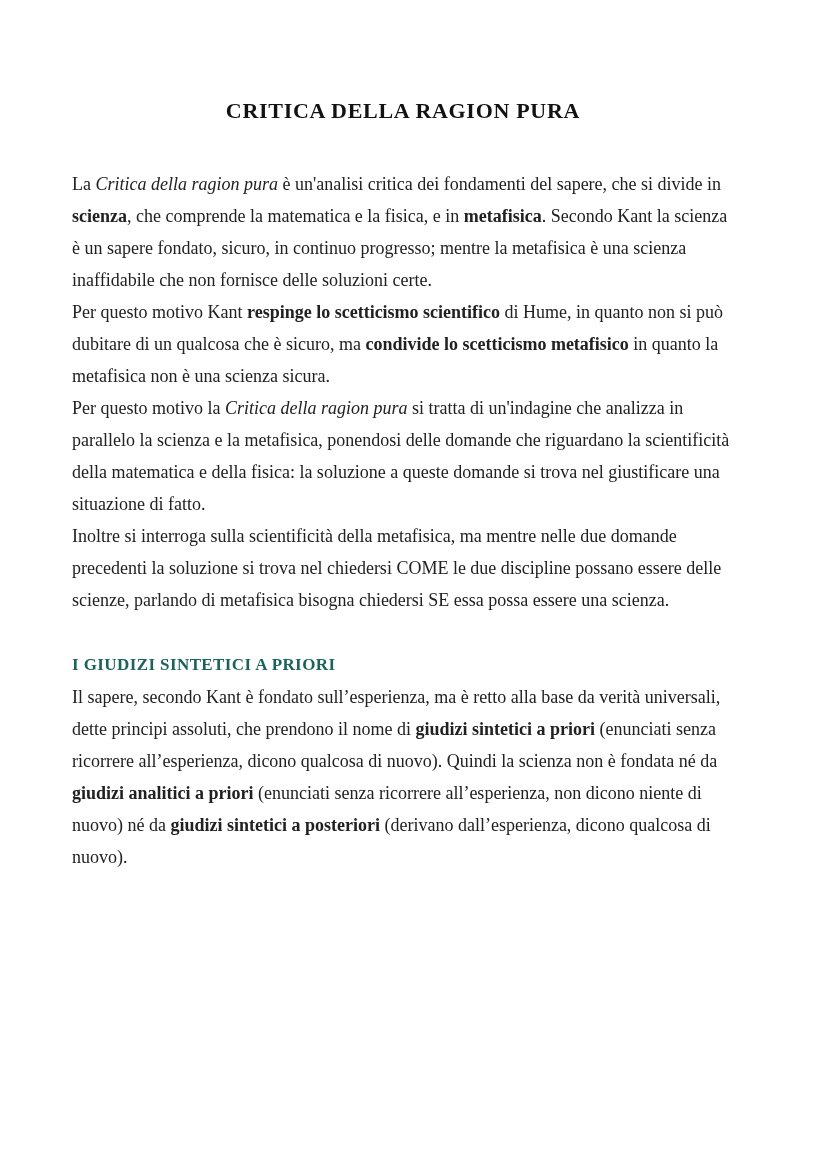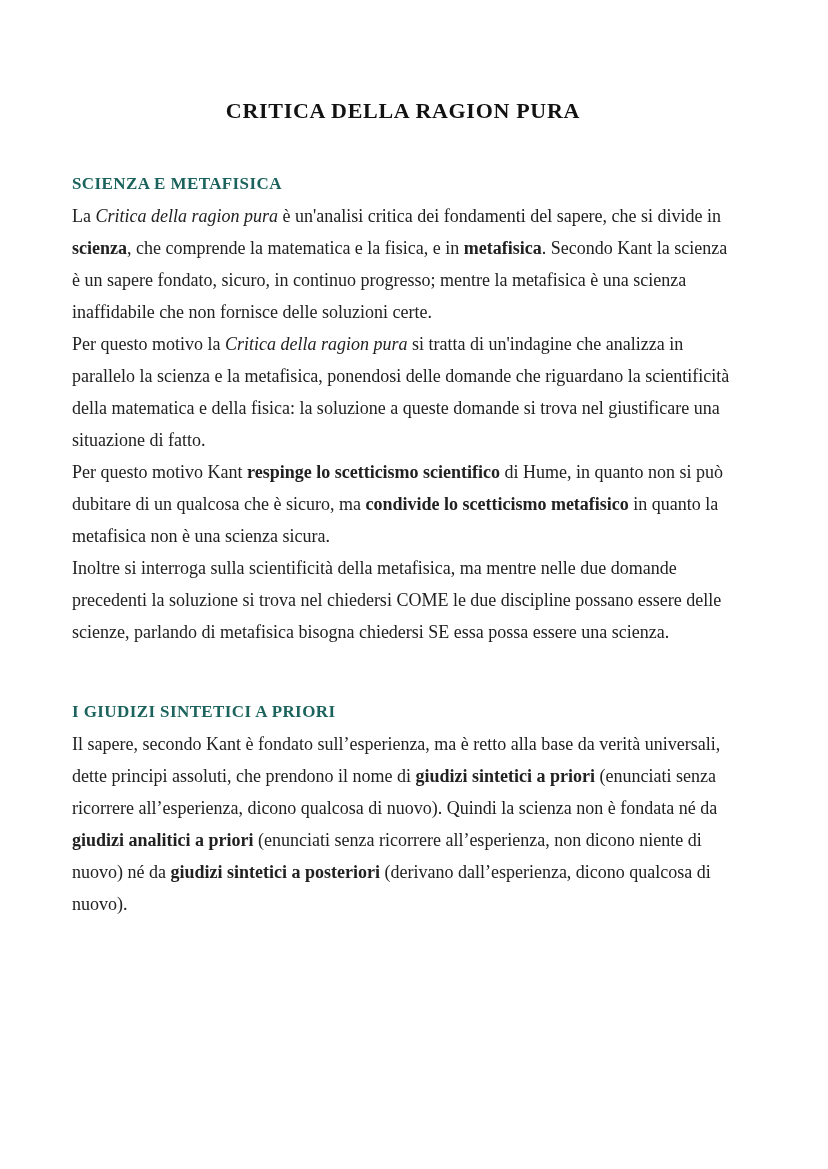--- a/index.html
+++ b/index.html
@@ -29,21 +29,21 @@
   .doc-title {
     margin: 0 0 42px 0;
     text-align: center;
     font-size: 22px;
     font-weight: 700;
     letter-spacing: 0.7px;
     color: var(--title-color);
     line-height: 30px;
   }
   .section { margin: 0; }
-  .section + .section { margin-top: 48px; }
+  .section + .section { margin-top: 33px; }
   .section-heading {
     margin: 0;
     font-size: 17px;
     font-weight: 700;
     letter-spacing: 0.4px;
     color: var(--heading-color);
     line-height: 32px;
   }
   p.paragraph {
     margin: 0;
@@ -54,24 +54,23 @@
   .run-bold   { font-weight: 700; }
   .run-italic { font-style: italic; }
 </style>
 </head>
 <body>
 
 <div class="page">
   <h1 class="doc-title">CRITICA DELLA RAGION PURA</h1>
   <div>
       <section class="section">
-        <h2 class="section-heading">SCIENZA E METAFISICA</h2>
         <p class="paragraph"><span>La </span><span class="run-italic">Critica della ragion pura</span><span> è un'analisi critica dei fondamenti del sapere, che si divide in </span><span class="run-bold">scienza</span><span>, che comprende la matematica e la fisica, e in </span><span class="run-bold">metafisica</span><span>. Secondo Kant la scienza è un sapere fondato, sicuro, in continuo progresso; mentre la metafisica è una scienza inaffidabile che non fornisce delle soluzioni certe.</span></p>
+        <p class="paragraph"><span>Per questo motivo Kant </span><span class="run-bold">respinge lo scetticismo scientifico</span><span> di Hume, in quanto non si può dubitare di un qualcosa che è sicuro, ma </span><span class="run-bold">condivide lo scetticismo metafisico</span><span> in quanto la metafisica non è una scienza sicura.</span></p>
         <p class="paragraph"><span>Per questo motivo la </span><span class="run-italic">Critica della ragion pura</span><span> si tratta di un'indagine che analizza in parallelo la scienza e la metafisica, ponendosi delle domande che riguardano la scientificità della matematica e della fisica: la soluzione a queste domande si trova nel giustificare una situazione di fatto.</span></p>
-        <p class="paragraph"><span>Per questo motivo Kant </span><span class="run-bold">respinge lo scetticismo scientifico</span><span> di Hume, in quanto non si può dubitare di un qualcosa che è sicuro, ma </span><span class="run-bold">condivide lo scetticismo metafisico</span><span> in quanto la metafisica non è una scienza sicura.</span></p>
         <p class="paragraph"><span>Inoltre si interroga sulla scientificità della metafisica, ma mentre nelle due domande precedenti la soluzione si trova nel chiedersi COME le due discipline possano essere delle scienze, parlando di metafisica bisogna chiedersi SE essa possa essere una scienza.</span></p>
       </section>
       <section class="section">
         <h2 class="section-heading">I GIUDIZI SINTETICI A PRIORI</h2>
         <p class="paragraph"><span>Il sapere, secondo Kant è fondato sull’esperienza, ma è retto alla base da verità universali, dette principi assoluti, che prendono il nome di </span><span class="run-bold">giudizi sintetici a priori</span><span> (enunciati senza ricorrere all’esperienza, dicono qualcosa di nuovo). Quindi la scienza non è fondata né da </span><span class="run-bold">giudizi analitici a priori</span><span> (enunciati senza ricorrere all’esperienza, non dicono niente di nuovo) né da </span><span class="run-bold">giudizi sintetici a posteriori</span><span> (derivano dall’esperienza, dicono qualcosa di nuovo).</span></p>
       </section>
     </div>
 </div>
 
 </body></html>

